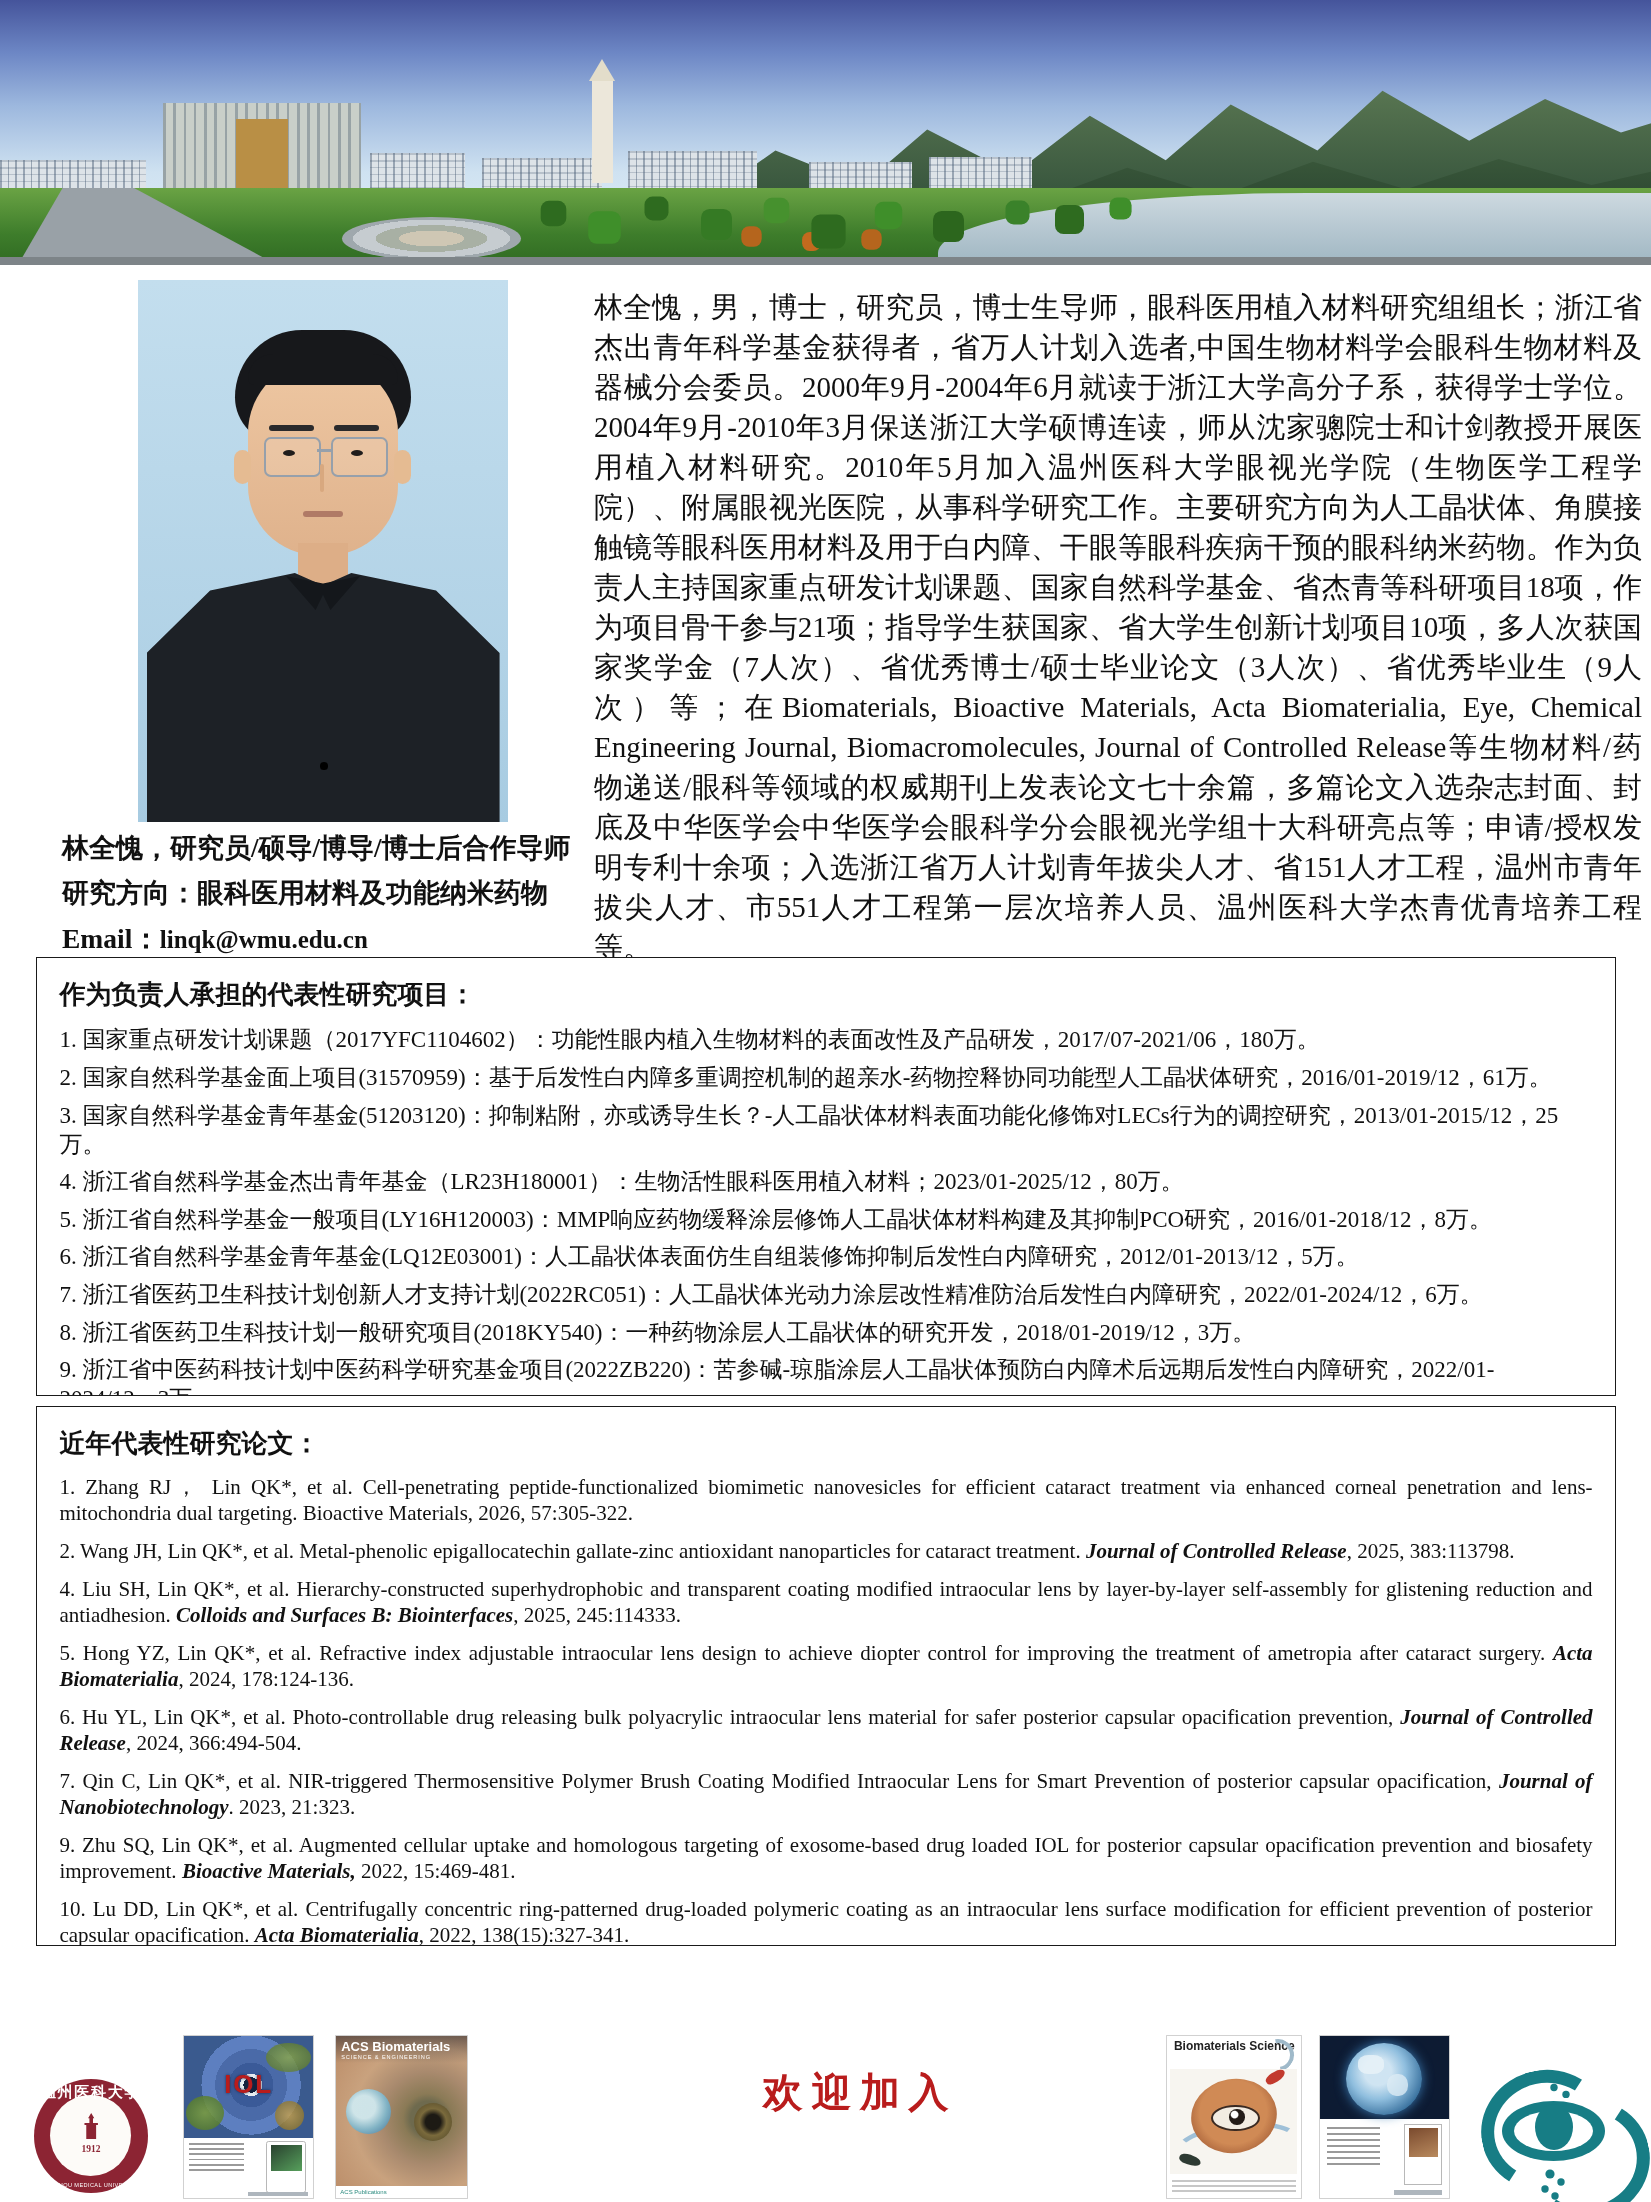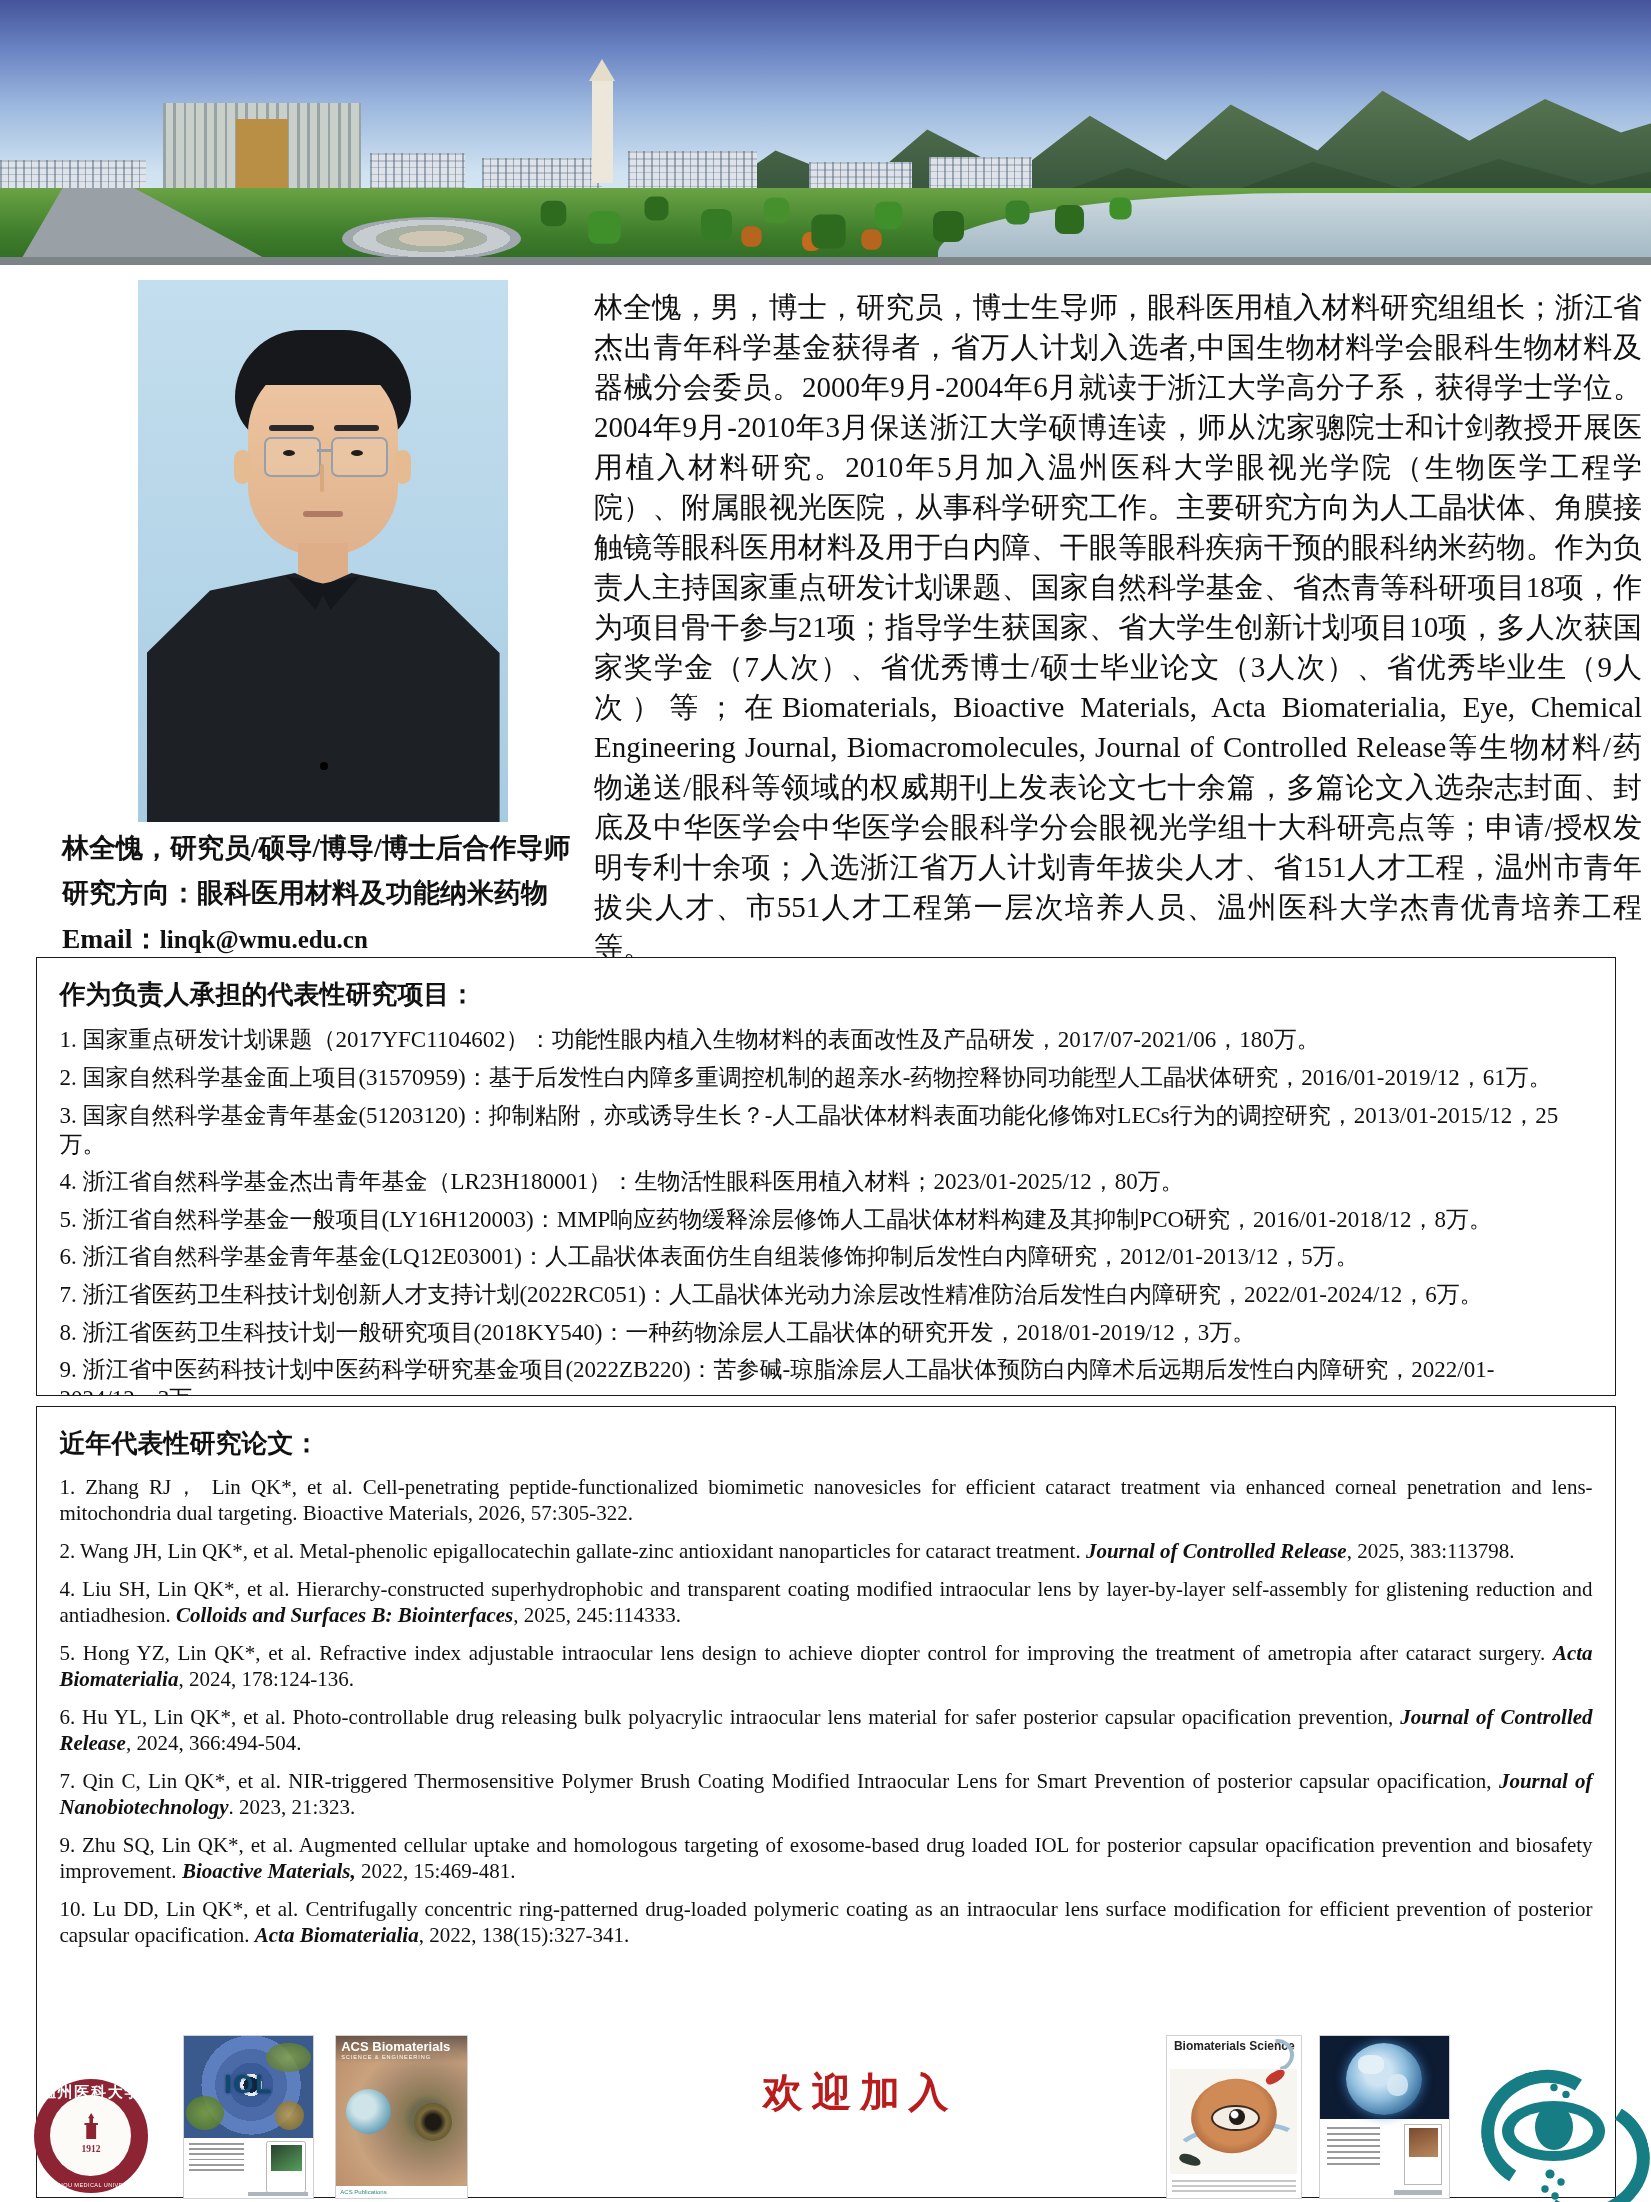--- a/index.html
+++ b/index.html
@@ -67,21 +67,21 @@
   .nb3{font-size:27.5px;line-height:46px;}
   .nb3 .addr{font-size:25px;}
 
   
   .bio{position:absolute;left:594px;top:287px;width:1048px;font-size:29px;line-height:40px;text-align:justify;}
 
   
   .sec{position:absolute;left:36px;width:1580px;border:1.7px solid #1a1a1a;box-sizing:border-box;
        padding:17px 22.4px 0 22.4px;overflow:hidden;background:#fff;}
   #projects{top:957px;height:439px;}
-  #pubs{top:1406px;height:792px;}
+  #pubs{top:1406px;height:540px;}
   .sec-title{font-size:26px;font-weight:bold;margin:1.7px 0 13.8px 0;}
   .proj-item{font-size:23px;line-height:29px;margin-bottom:8.6px;}
   .pub-item{font-size:21px;line-height:26px;margin-bottom:6.9px;text-align:justify;margin-top:12px;}
   .journal{font-weight:bold;font-style:italic;}
 
   
   .seal{position:absolute;left:34px;top:2079px;width:114px;height:114px;border-radius:50%;background:#8c2433;}
   .seal-inner{position:absolute;left:16.3px;top:16.3px;width:81px;height:81px;border-radius:50%;background:#fdfbf8;}
   .seal-cn{position:absolute;top:4.3px;left:0;width:100%;text-align:center;color:#fff;font-size:15px;font-weight:bold;letter-spacing:1.7px;}
   .seal-en{position:absolute;bottom:5.2px;left:0;width:100%;text-align:center;color:#fff;font-size:5.6px;letter-spacing:0.4px;font-family:"Liberation Sans",sans-serif;}
@@ -90,21 +90,21 @@
   .seal-year{position:absolute;top:65px;left:0;width:100%;text-align:center;color:#8c2433;font-size:9.5px;font-weight:bold;}
 
   .cover{position:absolute;top:2036px;height:162px;background:#fff;box-shadow:0 0 0 0.9px #ccc;overflow:hidden;}
   #cover-iol{left:184px;width:129px;}
   .iol-art{position:absolute;left:0;top:0;width:129px;height:102px;
            background:radial-gradient(circle at 52% 48%,#13233f 0 9%,#e8eef2 9% 13%,#3a5a98 13% 26%,#4a6aa8 26% 42%,#5d7fc0 42% 58%,#3a5a8e 58% 100%),
                       #3a5a8e;}
   .iol-green1{position:absolute;left:1.7px;top:60px;width:38px;height:34px;border-radius:50%;background:radial-gradient(#7fa13f,#4a7028);opacity:.85;}
   .iol-green2{position:absolute;right:1.7px;top:6.9px;width:45px;height:29px;border-radius:50%;background:radial-gradient(#8aa646,#53702c);opacity:.8;}
   .iol-green3{position:absolute;right:8.6px;top:65px;width:29px;height:29px;border-radius:50%;background:radial-gradient(#c9a24a,#7f6a24);opacity:.8;}
-  .iol-label{position:absolute;left:0;top:33px;width:129px;text-align:center;color:#0c4a6e;font-weight:bold;font-size:26px;letter-spacing:1.7px;
+  .iol-label{position:absolute;left:0;top:33px;width:129px;text-align:center;color:#b91c1c;font-weight:bold;font-size:26px;letter-spacing:1.7px;
              font-family:"Liberation Sans",sans-serif;text-shadow:0 0 2.6px #1a2a4a;}
   .iol-text{position:absolute;left:5.2px;top:107px;width:55px;height:29px;
             background:repeating-linear-gradient(180deg,#9a9a9a 0 1.7px,transparent 1.7px 5.2px);}
   .iol-card{position:absolute;right:6.9px;top:105px;width:38px;height:50px;border:0.9px solid #b8b8b8;border-radius:2.6px;background:#fff;}
   .iol-card-art{margin:3.4px;height:26px;background:linear-gradient(145deg,#28402e,#57a05c);}
   .iol-url{position:absolute;right:5.2px;bottom:1.7px;width:60px;height:4.3px;background:#aeb6bd;}
 
   #cover-acs{left:336px;width:131px;}
   .acs-art{position:absolute;inset:0 0 12px 0;
            background:radial-gradient(circle at 70% 55%,#6e6a4e 0 14%,#8a7a56 20%,#a98a6e 38%,#c9a27e 60%,#b98a66 100%);}

